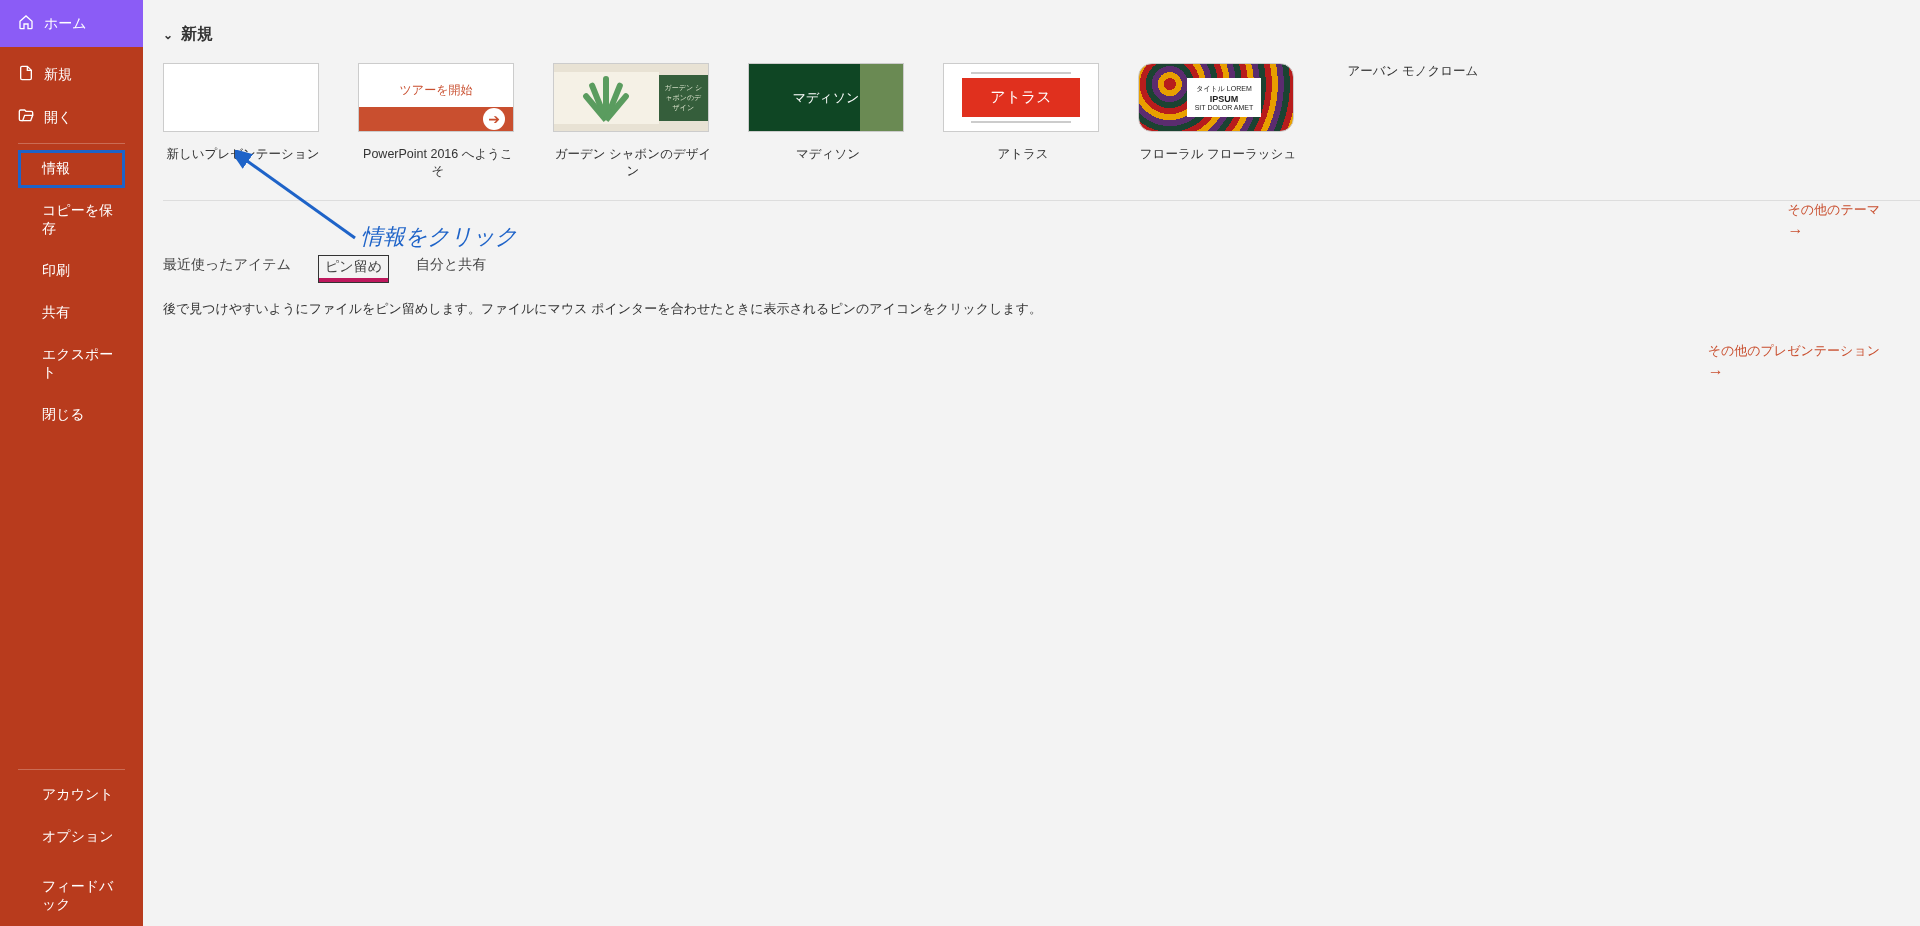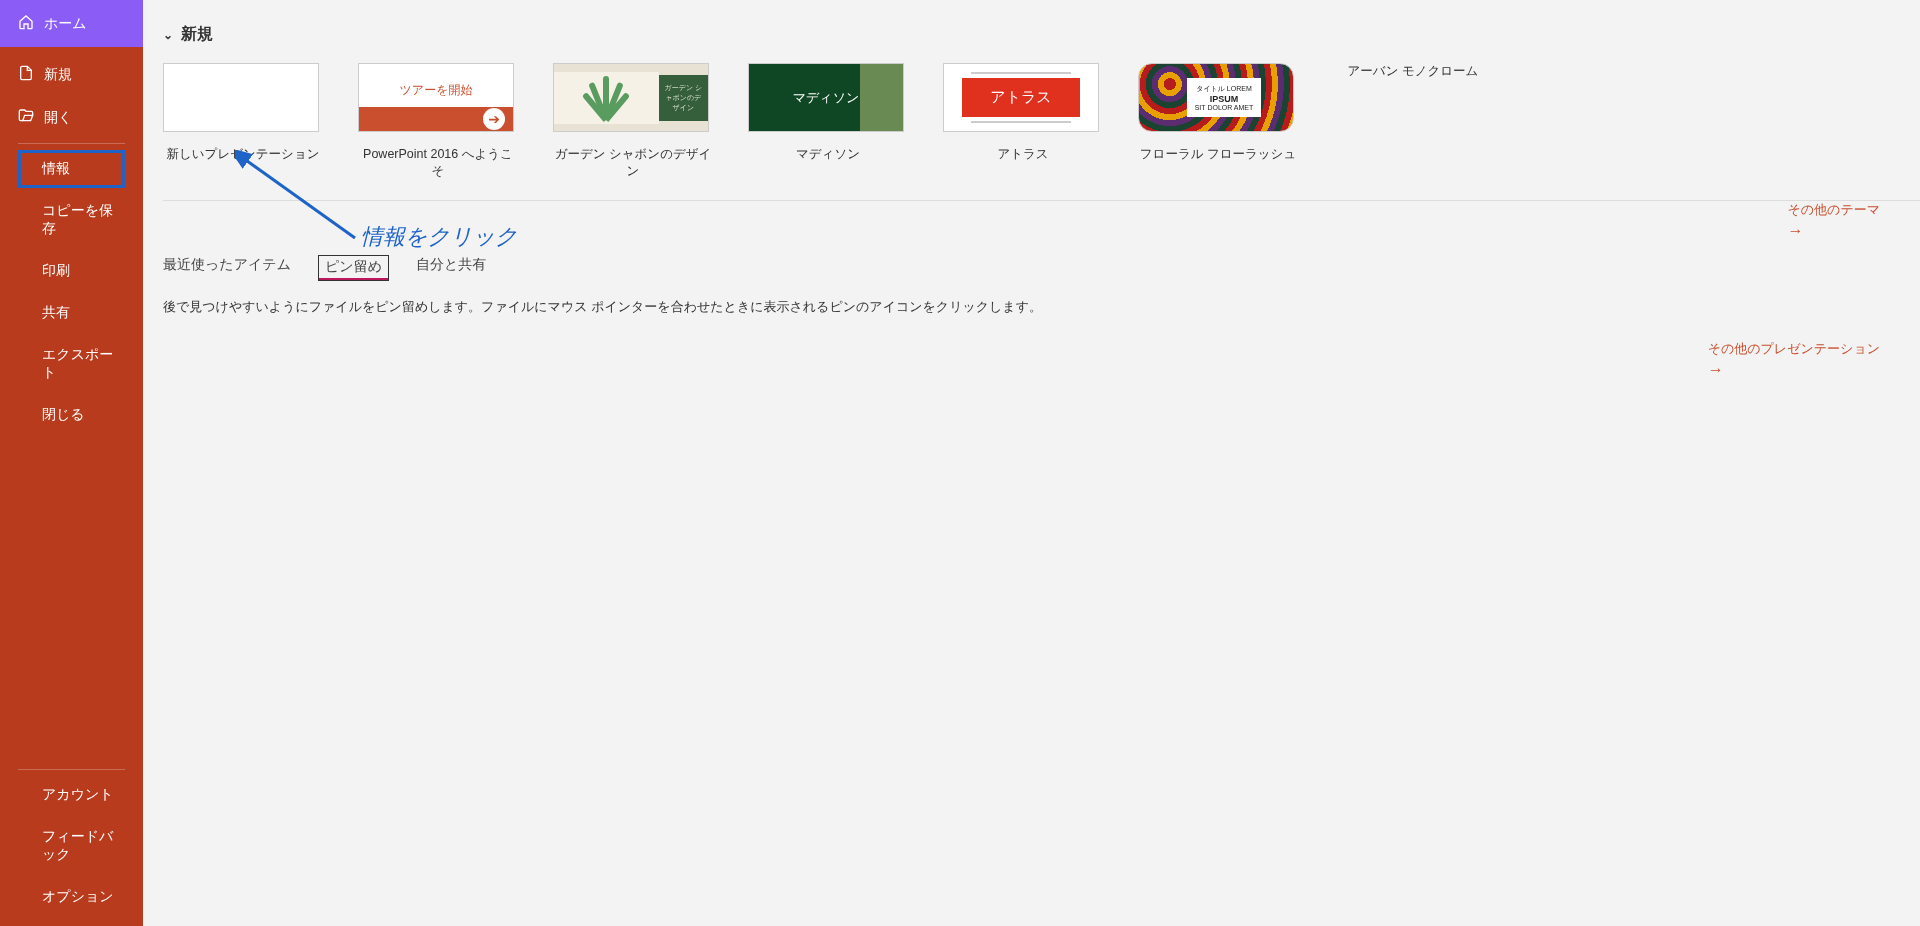--- a/index.html
+++ b/index.html
@@ -60,21 +60,21 @@
     .link-row { display: flex; justify-content: flex-end; padding-right: 40px; margin-bottom: 18px; }
     .more-link { color: #c94f2f; font-size: 13px; display: flex; align-items: flex-start; gap: 1px; cursor: pointer; flex-direction: column; }
     .more-link .arr { font-size: 16px; }
 
     .search-box { width: 480px; height: 34px; border: 1px solid #aaa; background: #fff; display: flex; align-items: center; padding: 0 14px; gap: 12px; margin-bottom: 24px; }
     .search-box input { border: none; outline: none; flex: 1; font-size: 14px; background: transparent; }
     .search-ico { color: #c94f2f; font-size: 15px; }
 
     .tabs { display: flex; gap: 28px; font-size: 14px; color: #444; margin-bottom: 18px; }
     .tab { cursor: pointer; padding-bottom: 4px; }
-    .tab.active { outline: 1px solid #333; padding: 2px 6px; border-bottom: 2px solid #be185d; text-align: center; }
+    .tab.active { outline: 1px solid #333; padding: 2px 6px; border-bottom: 4px solid #be185d; text-align: center; }
 
     .hint { font-size: 13px; color: #333; }
 
     hr.top-div { border: none; border-top: 1px solid #ddd; margin-right: 0; }
   </style>
 </head>
 <body>
 
 <div class="sidebar">
   <div class="sidebar-item home">
@@ -126,25 +126,25 @@
   <div class="sidebar-item indent">
     <span>閉じる</span>
   </div>
 
   <div class="sidebar-spacer"></div>
   <div class="sidebar-divider"></div>
 
   <div class="sidebar-item indent">
     <span>アカウント</span>
   </div>
-  <div class="sidebar-item indent">
-    <span>フィードバック</span>
-  </div>
   <div class="sidebar-item indent" style="padding-bottom:20px">
     <span>オプション</span>
+  </div>
+  <div class="sidebar-item indent">
+    <span>フィードバック</span>
   </div>
 </div>
 
 <div class="main">
 
   <div class="section-header">
     <span class="chev">⌄</span>
     <span>新規</span>
   </div>
 

